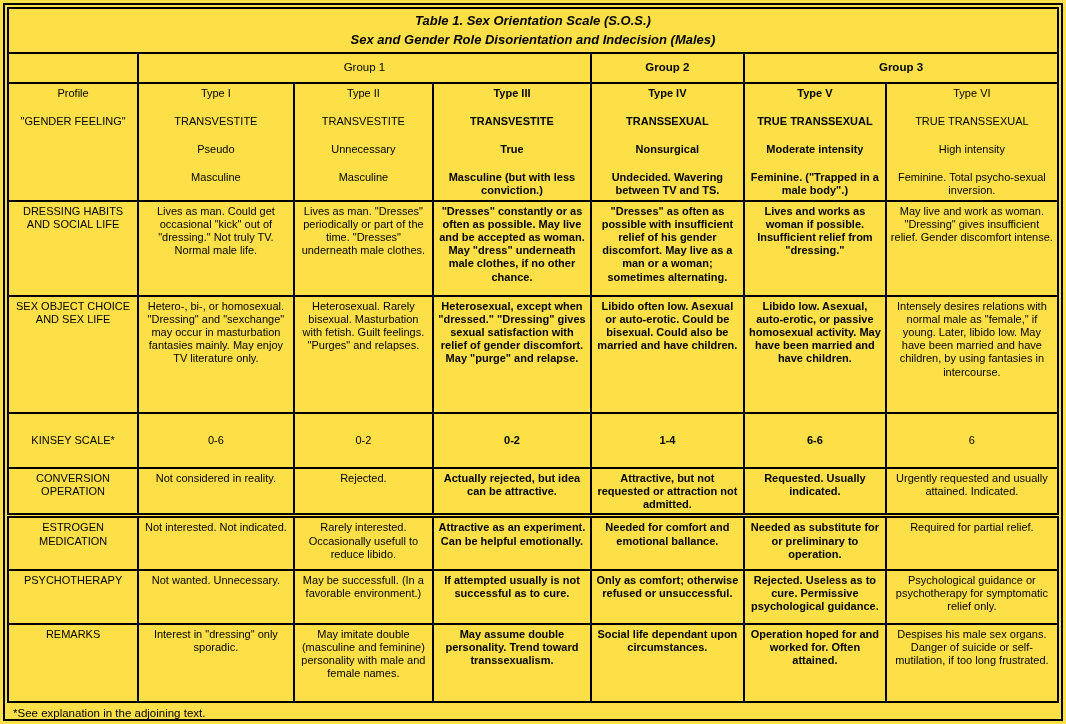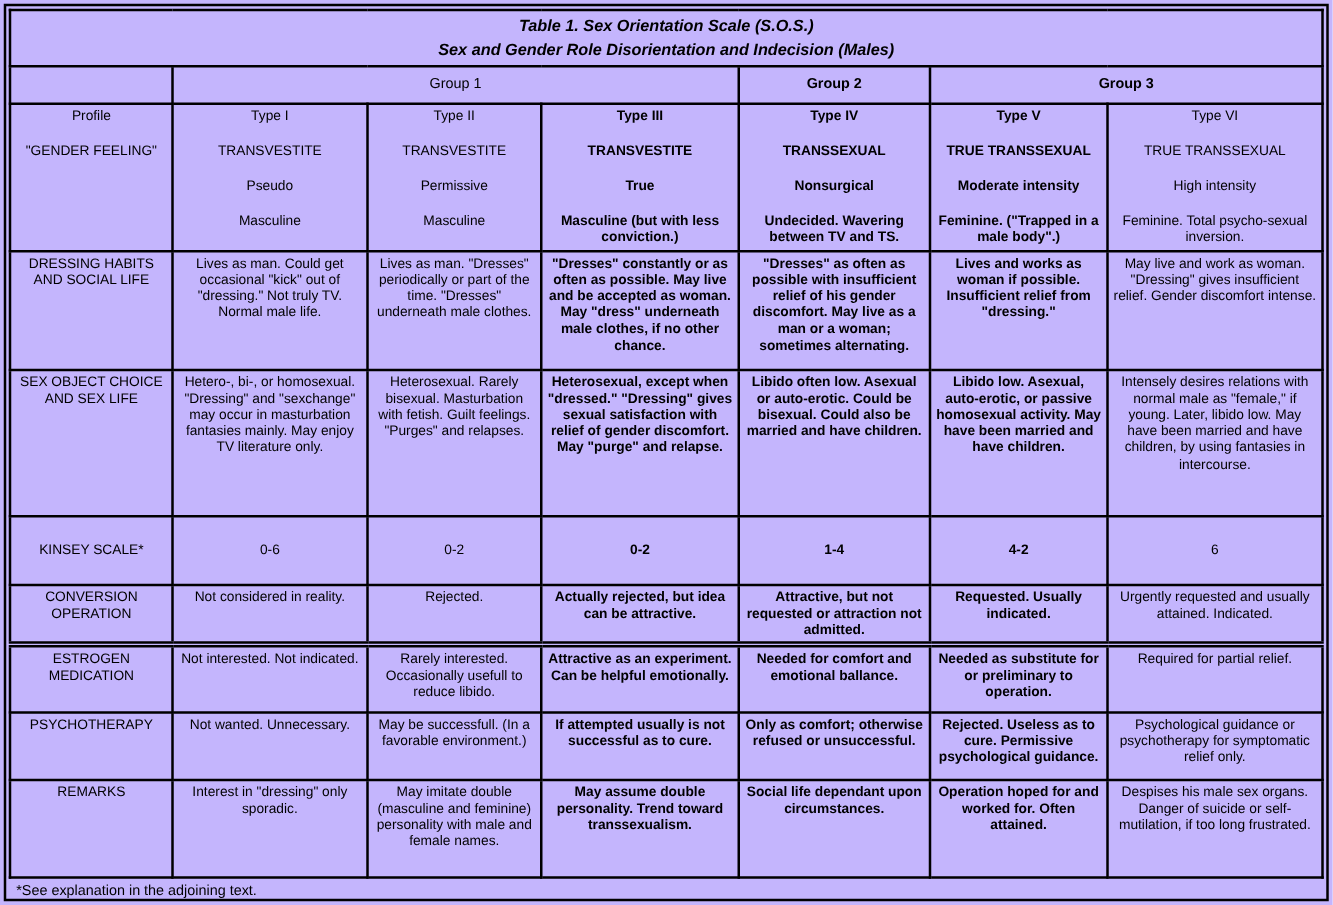--- a/index.html
+++ b/index.html
@@ -1,18 +1,18 @@
 <!DOCTYPE html>
 <html><head>
 <meta charset="utf-8">
 <style>
   html,body { margin:0; padding:0; background:#fff; }
   .page {
     width:1066px; height:724px; box-sizing:border-box;
-    background:#c4b5fd; padding:3px;
+    background:#fde047; padding:3px;
     font-family:"Liberation Sans", sans-serif; color:#000;
   }
   .frame {
     box-sizing:border-box; width:100%; height:100%;
     border:2px solid #000; padding:2px;
   }
   table.sos {
     width:100%; border-collapse:collapse; table-layout:fixed;
   }
   table.sos td { border:2px solid #000; text-align:center; vertical-align:top;
@@ -78,21 +78,21 @@
         </td>
         <td class="pcell">
           <div class="pline">Type I</div>
           <div class="pline">TRANSVESTITE</div>
           <div class="pline">Pseudo</div>
           <div class="pline last">Masculine</div>
         </td>
         <td class="pcell">
           <div class="pline">Type II</div>
           <div class="pline">TRANSVESTITE</div>
-          <div class="pline">Permissive</div>
+          <div class="pline">Unnecessary</div>
           <div class="pline last">Masculine</div>
         </td>
         <td class="pcell dsep">
           <div class="pline">Type III</div>
           <div class="pline">TRANSVESTITE</div>
           <div class="pline">True</div>
           <div class="pline last">Masculine (but with less conviction.)</div>
         </td>
         <td class="pcell dsep">
           <div class="pline">Type IV</div>
@@ -133,21 +133,21 @@
         <td class="dsep">Libido low. Asexual, auto-erotic, or passive homosexual activity. May have been married and have children.</td>
         <td>Intensely desires relations with normal male as "female," if young. Later, libido low. May have been married and have children, by using fantasies in intercourse.</td>
       </tr>
 
       <tr class="r-kinsey">
         <td class="rlabel">KINSEY SCALE*</td>
         <td>0-6</td>
         <td>0-2</td>
         <td class="dsep">0-2</td>
         <td class="dsep">1-4</td>
-        <td class="dsep">4-2</td>
+        <td class="dsep">6-6</td>
         <td>6</td>
       </tr>
 
       <tr class="r-conversion">
         <td class="rlabel">CONVERSION OPERATION</td>
         <td>Not considered in reality.</td>
         <td>Rejected.</td>
         <td class="dsep">Actually rejected, but idea can be attractive.</td>
         <td class="dsep">Attractive, but not requested or attraction not admitted.</td>
         <td class="dsep">Requested. Usually indicated.</td>

